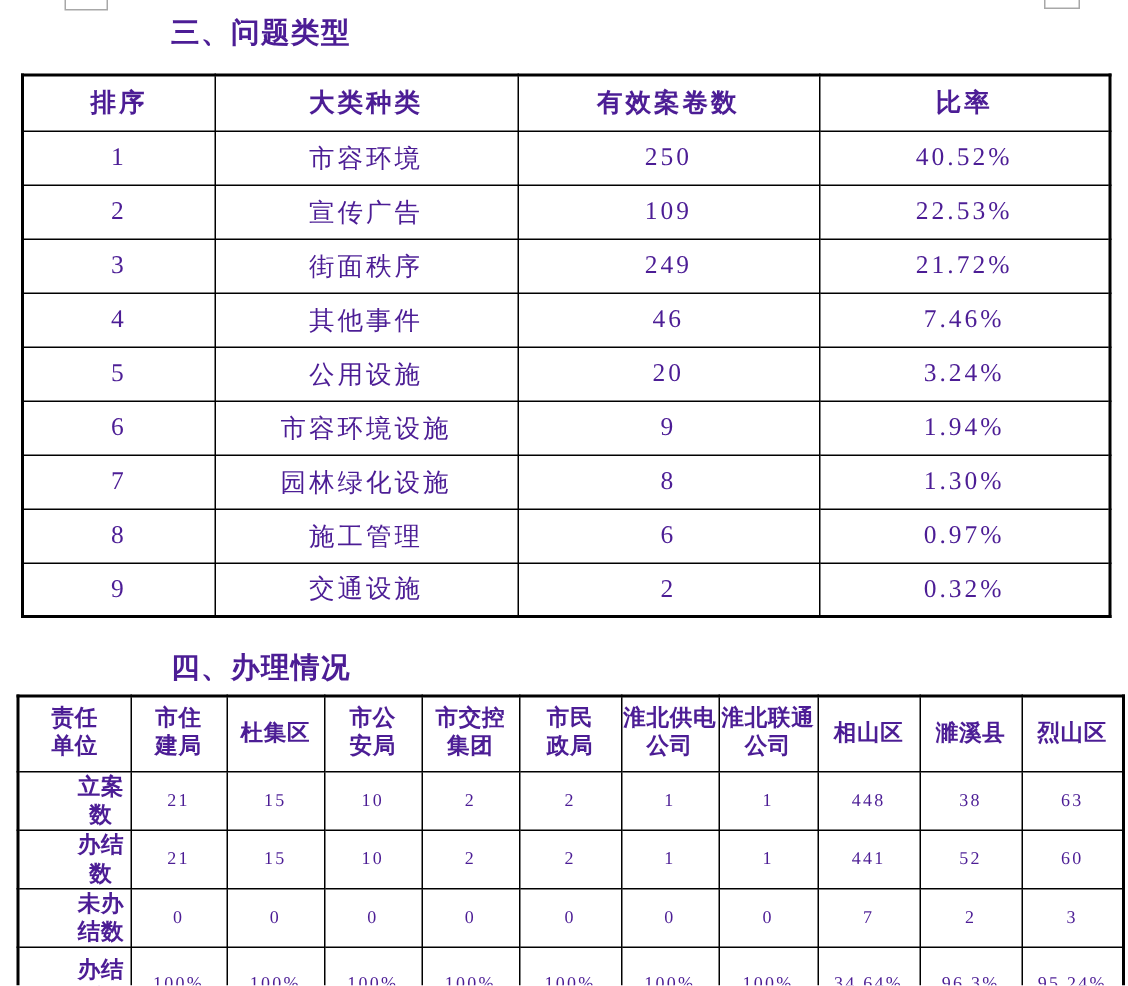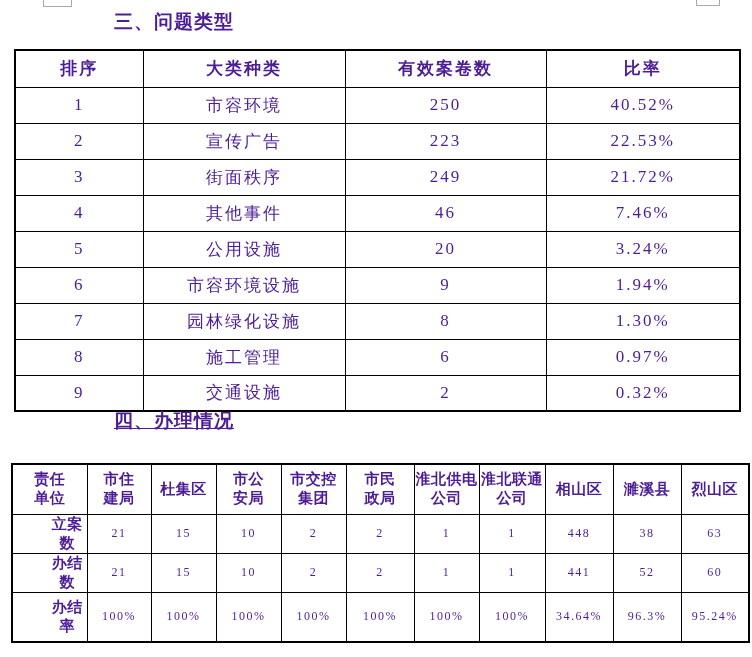--- a/index.html
+++ b/index.html
@@ -27,21 +27,21 @@
   .section-title {
     position: absolute;
     margin: 0;
     font-family: "Liberation Sans", "DejaVu Sans", sans-serif;
     font-weight: bold;
     font-size: 19px;
     letter-spacing: 1px;
     white-space: nowrap;
   }
   .title-1 { left: 114px; top: 9px; }
-  .title-2 { left: 114px; top: 408px; text-decoration: underline; }
+  .title-2 { left: 114px; top: 432px; }
 
   table {
     position: absolute;
     border-collapse: collapse;
     table-layout: fixed;
     background: #ffffff;
     border: 2px solid #000000;
   }
   th, td {
     border: 1px solid #000000;
@@ -106,21 +106,21 @@
     <tbody>
         <tr>
           <td>1</td>
           <td>市容环境</td>
           <td>250</td>
           <td>40.52%</td>
         </tr>
         <tr>
           <td>2</td>
           <td>宣传广告</td>
-          <td>223</td>
+          <td>109</td>
           <td>22.53%</td>
         </tr>
         <tr>
           <td>3</td>
           <td>街面秩序</td>
           <td>249</td>
           <td>21.72%</td>
         </tr>
         <tr>
           <td>4</td>
@@ -220,20 +220,33 @@
           <td>10</td>
           <td>2</td>
           <td>2</td>
           <td>1</td>
           <td>1</td>
           <td>441</td>
           <td>52</td>
           <td>60</td>
         </tr>
         <tr>
+          <td>未办结数</td>
+          <td>0</td>
+          <td>0</td>
+          <td>0</td>
+          <td>0</td>
+          <td>0</td>
+          <td>0</td>
+          <td>0</td>
+          <td>7</td>
+          <td>2</td>
+          <td>3</td>
+        </tr>
+        <tr>
           <td>办结率</td>
           <td>100%</td>
           <td>100%</td>
           <td>100%</td>
           <td>100%</td>
           <td>100%</td>
           <td>100%</td>
           <td>100%</td>
           <td>34.64%</td>
           <td>96.3%</td>

